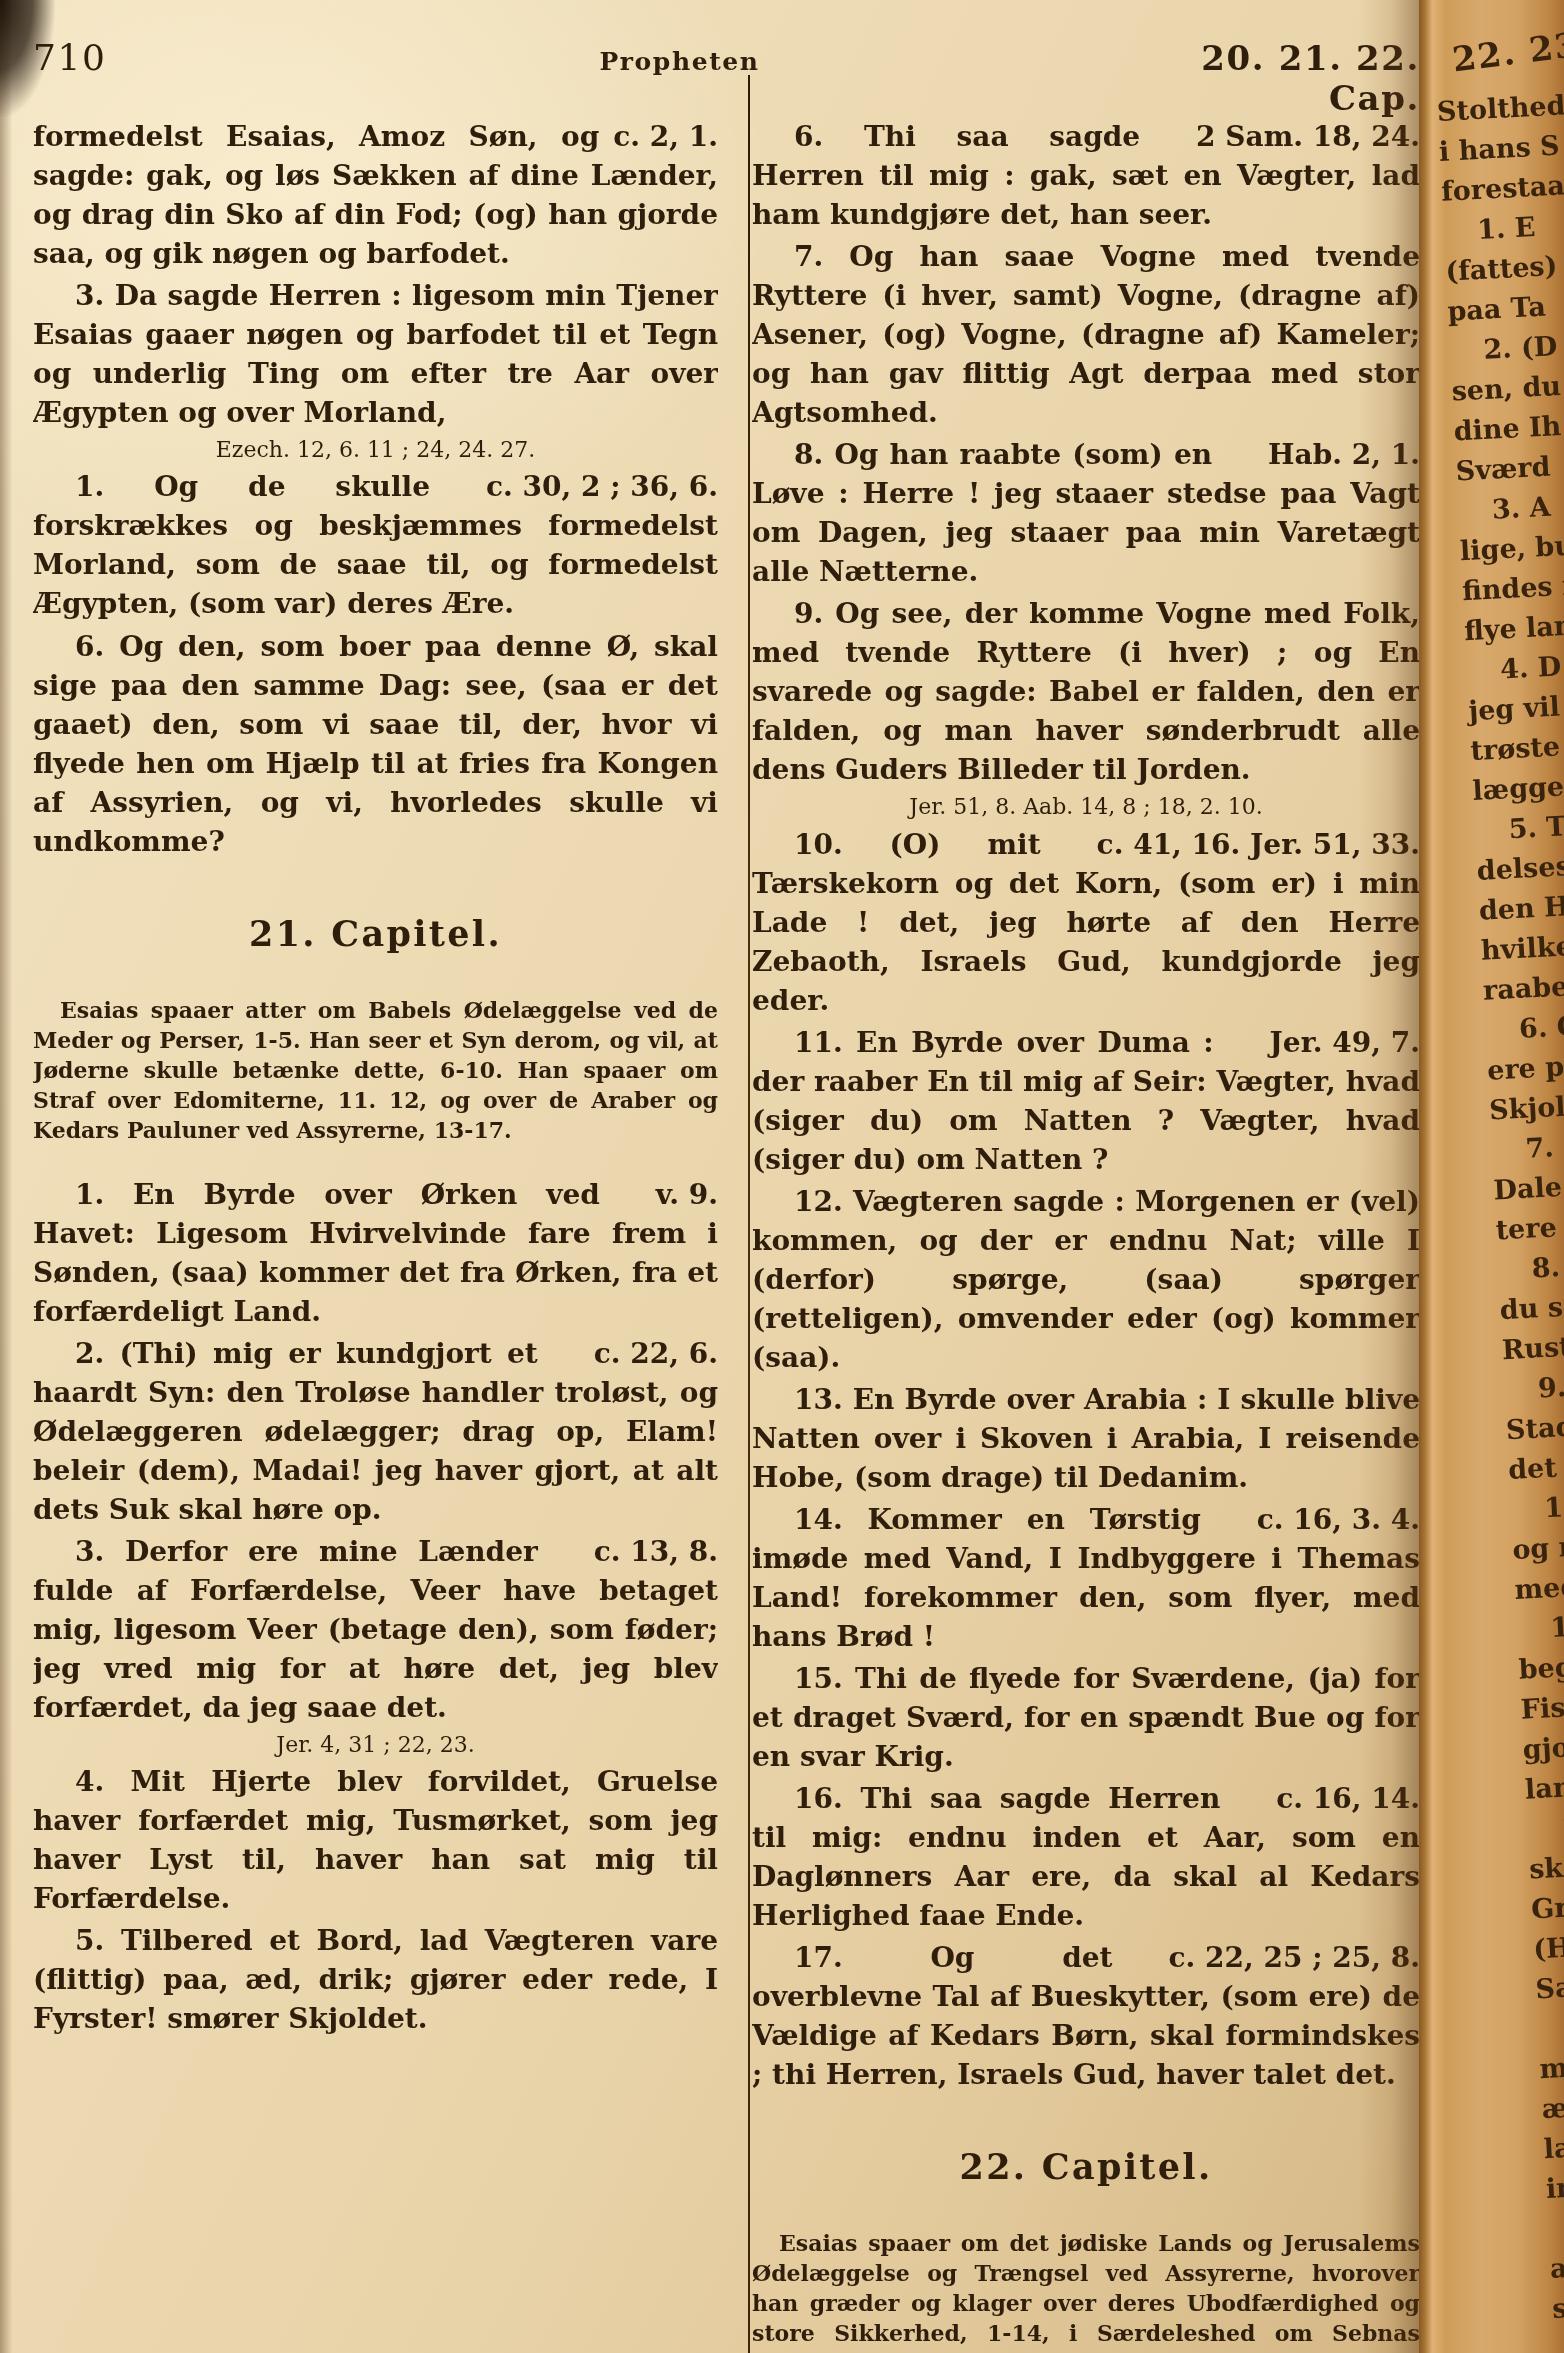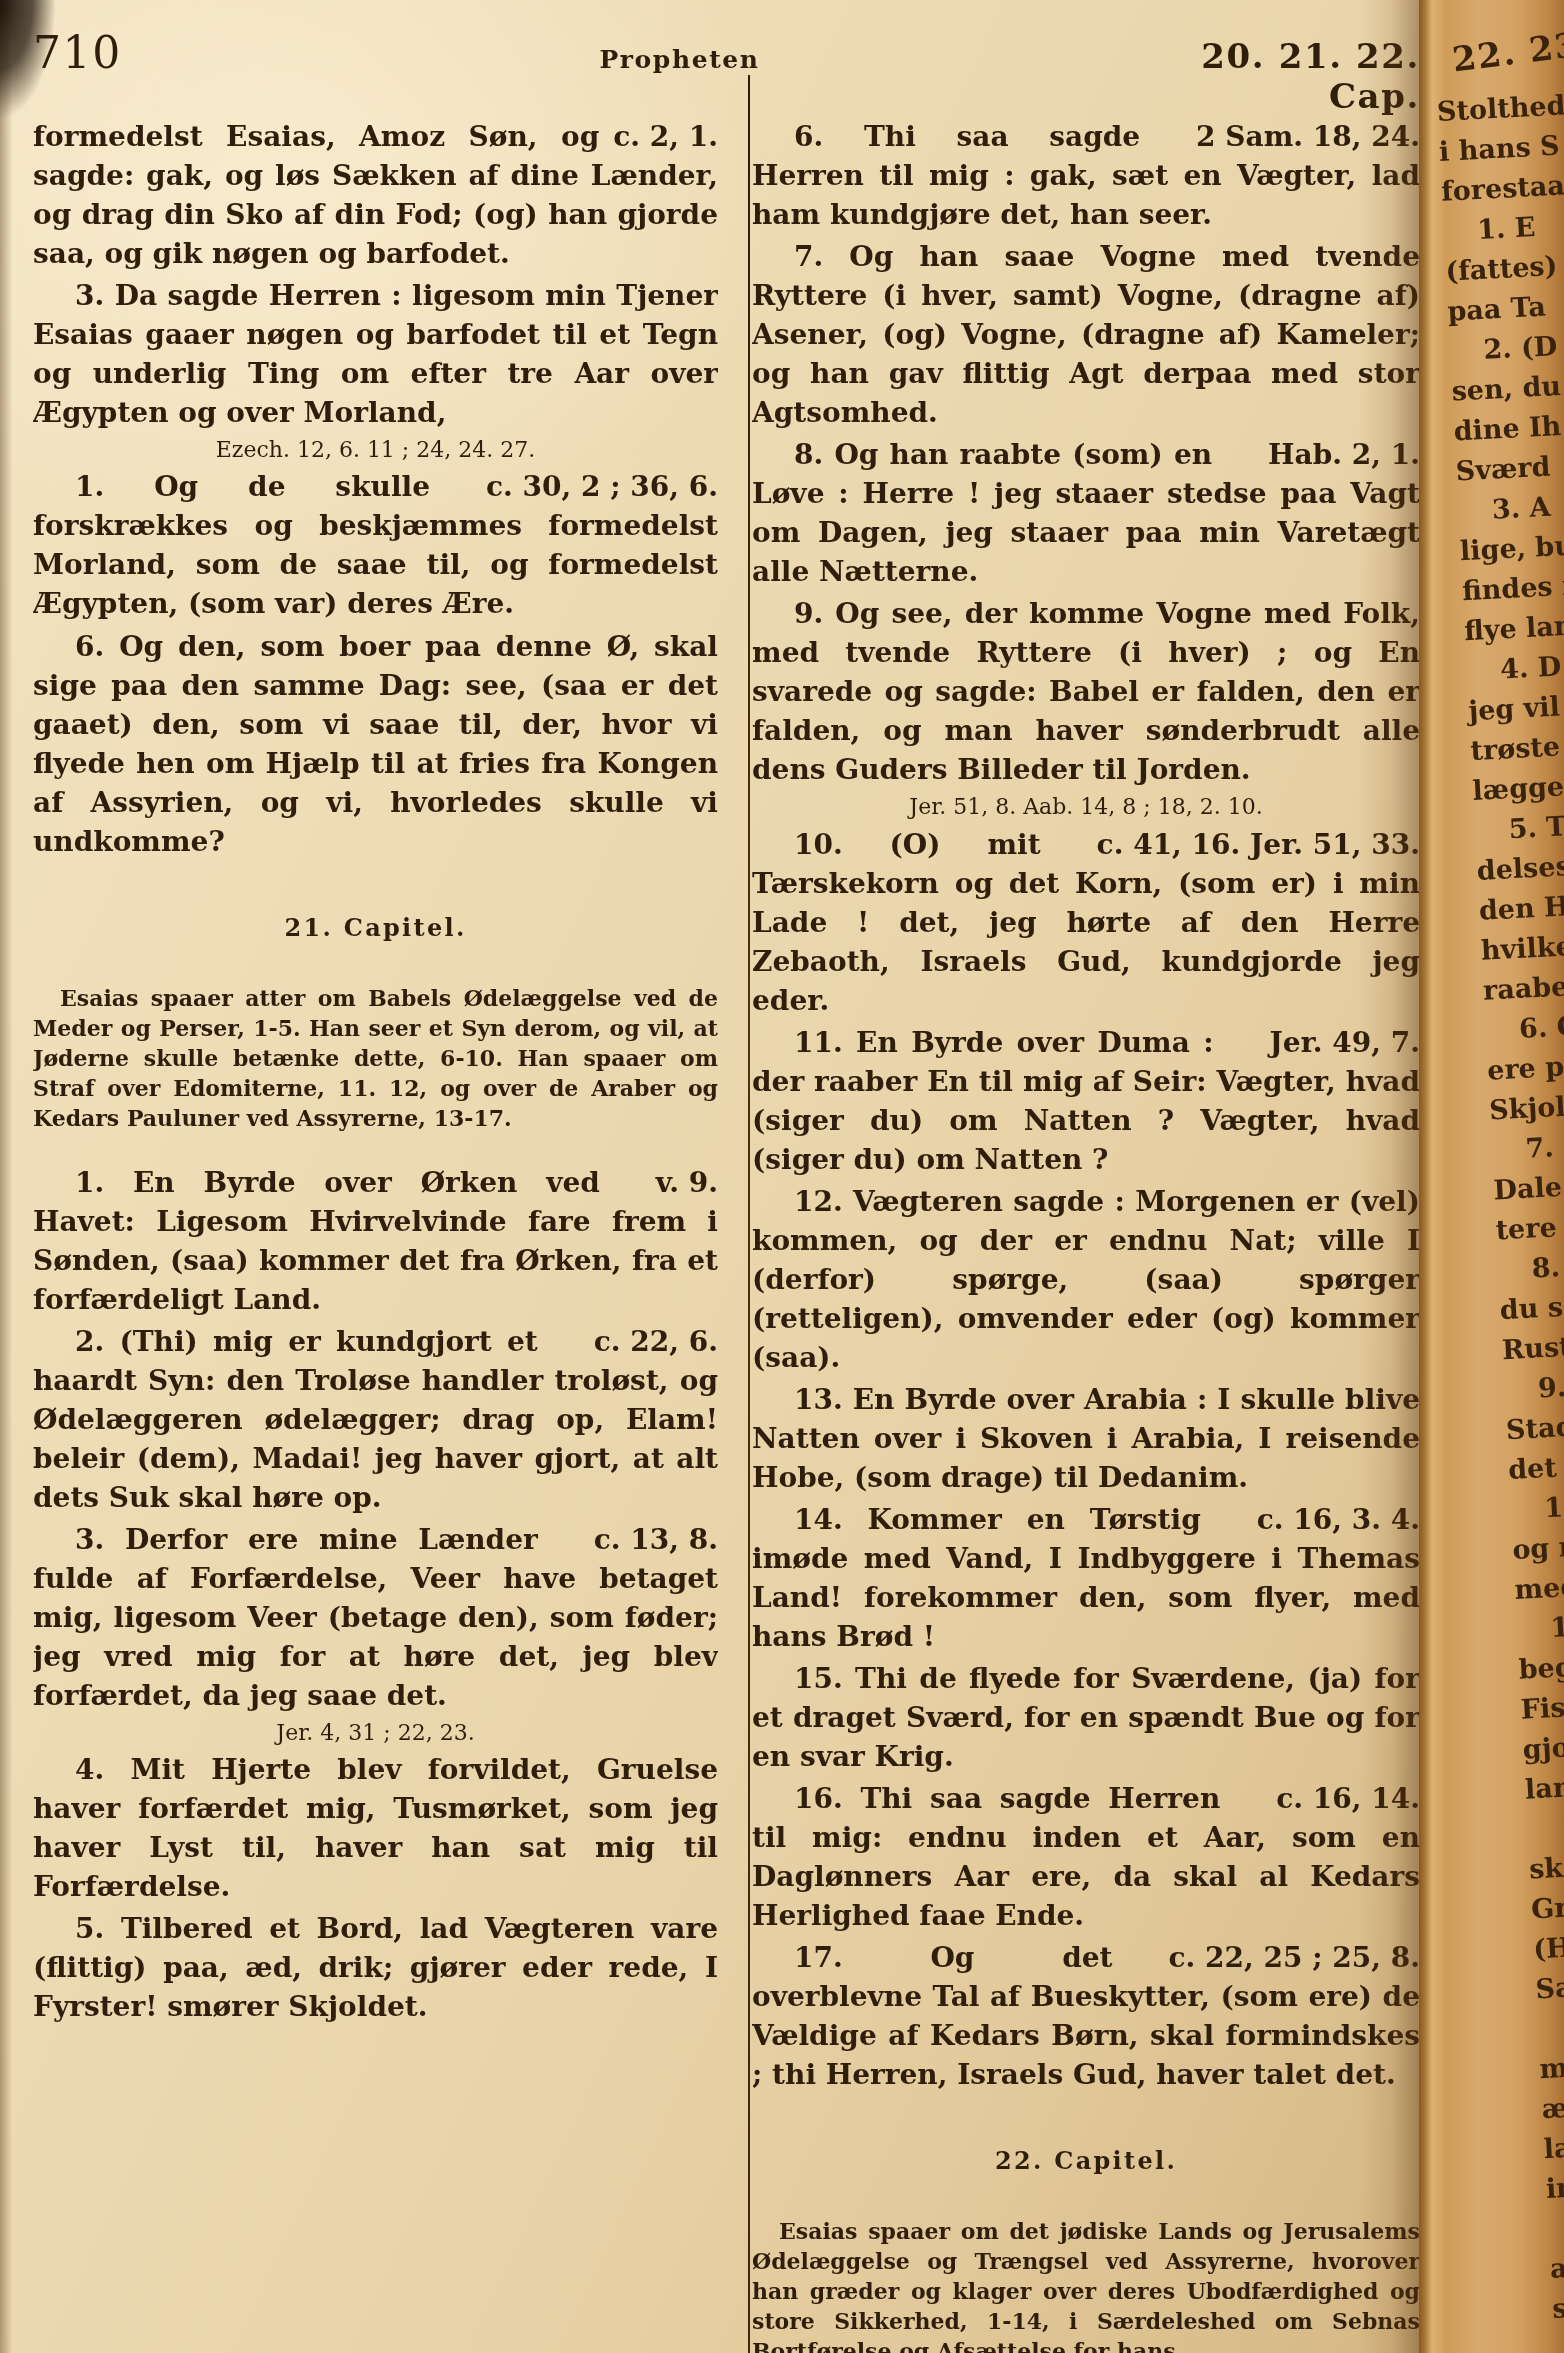--- a/index.html
+++ b/index.html
@@ -18,35 +18,35 @@
     background:linear-gradient(90deg, rgba(120,70,20,0) 0%, rgba(130,78,24,.16) 55%, rgba(88,50,12,.42) 100%);}
   .edge-page{position:absolute;left:1419px;top:0;width:146px;height:2354px;overflow:hidden;
     background:linear-gradient(90deg,#8a5622 0px,#a97936 6.3px,#e0b276 13.3px,#cf9c58 27px,#d8a96c 61px,#d3a263 98px,#bd8544 131px,#a96f33 146px);
     color:#3a230d;}
   .edge-inner{position:absolute;left:17px;top:92px;width:250px;transform:rotate(-3deg);transform-origin:0 0;}
   .edge-line{font-size:27px;line-height:40px;font-weight:bold;white-space:nowrap;}
   .edge-line.ind{padding-left:34px;}
   .edge-header{position:absolute;left:33px;top:31px;font-size:34px;font-weight:bold;
     transform:rotate(-7deg);white-space:nowrap;letter-spacing:1.6px;}
   .header{position:absolute;left:33px;top:27px;width:1387px;display:flex;align-items:baseline;}
-  .header .num{width:203px;font-size:44px;letter-spacing:1.6px;}
+  .header .num{width:203px;font-size:36px;letter-spacing:1.6px;margin-top:10px;}
   .header .title{flex:1;text-align:center;font-size:25px;font-weight:bold;letter-spacing:1.6px;}
   .header .chap{width:297px;text-align:right;font-size:34px;font-weight:bold;letter-spacing:1.6px;}
   .divider{position:absolute;left:748px;top:75px;bottom:0;width:2.3px;
     background:linear-gradient(#2d1b08,#49300f 40%,#3c270c);}
   .columns{position:absolute;left:33px;top:117px;width:1387px;height:2236px;display:flex;gap:34px;overflow:hidden;}
   .col{overflow:hidden;}
   .col.c1{width:685px;}
   .col.c2{flex:1;}
   p{margin:0 0 3.1px;}
   .verse{font-size:28px;line-height:39px;font-weight:bold;text-align:justify;text-indent:42px;}
   .verse.cont{text-indent:0;}
   .inline-ref{float:right;font-weight:bold;padding-left:14px;}
   .refline{font-size:22px;line-height:30px;font-weight:normal;text-align:center;margin:2.3px 0;}
-  .chapter-heading{font-size:24px;font-weight:bold;text-align:center;letter-spacing:2.3px;margin:52px 0 41px;}
+  .chapter-heading{font-size:35px;font-weight:bold;text-align:center;letter-spacing:2.3px;margin:52px 0 41px;}
   .summary{font-size:22px;line-height:30px;font-weight:bold;text-align:justify;text-indent:27px;margin:0 0 30px;}
 </style>
 </head>
 <body>
 
 <div class="corner-shadow"></div>
 
 <div class="header">
   <span class="num">710</span>
   <span class="title">Propheten</span>

